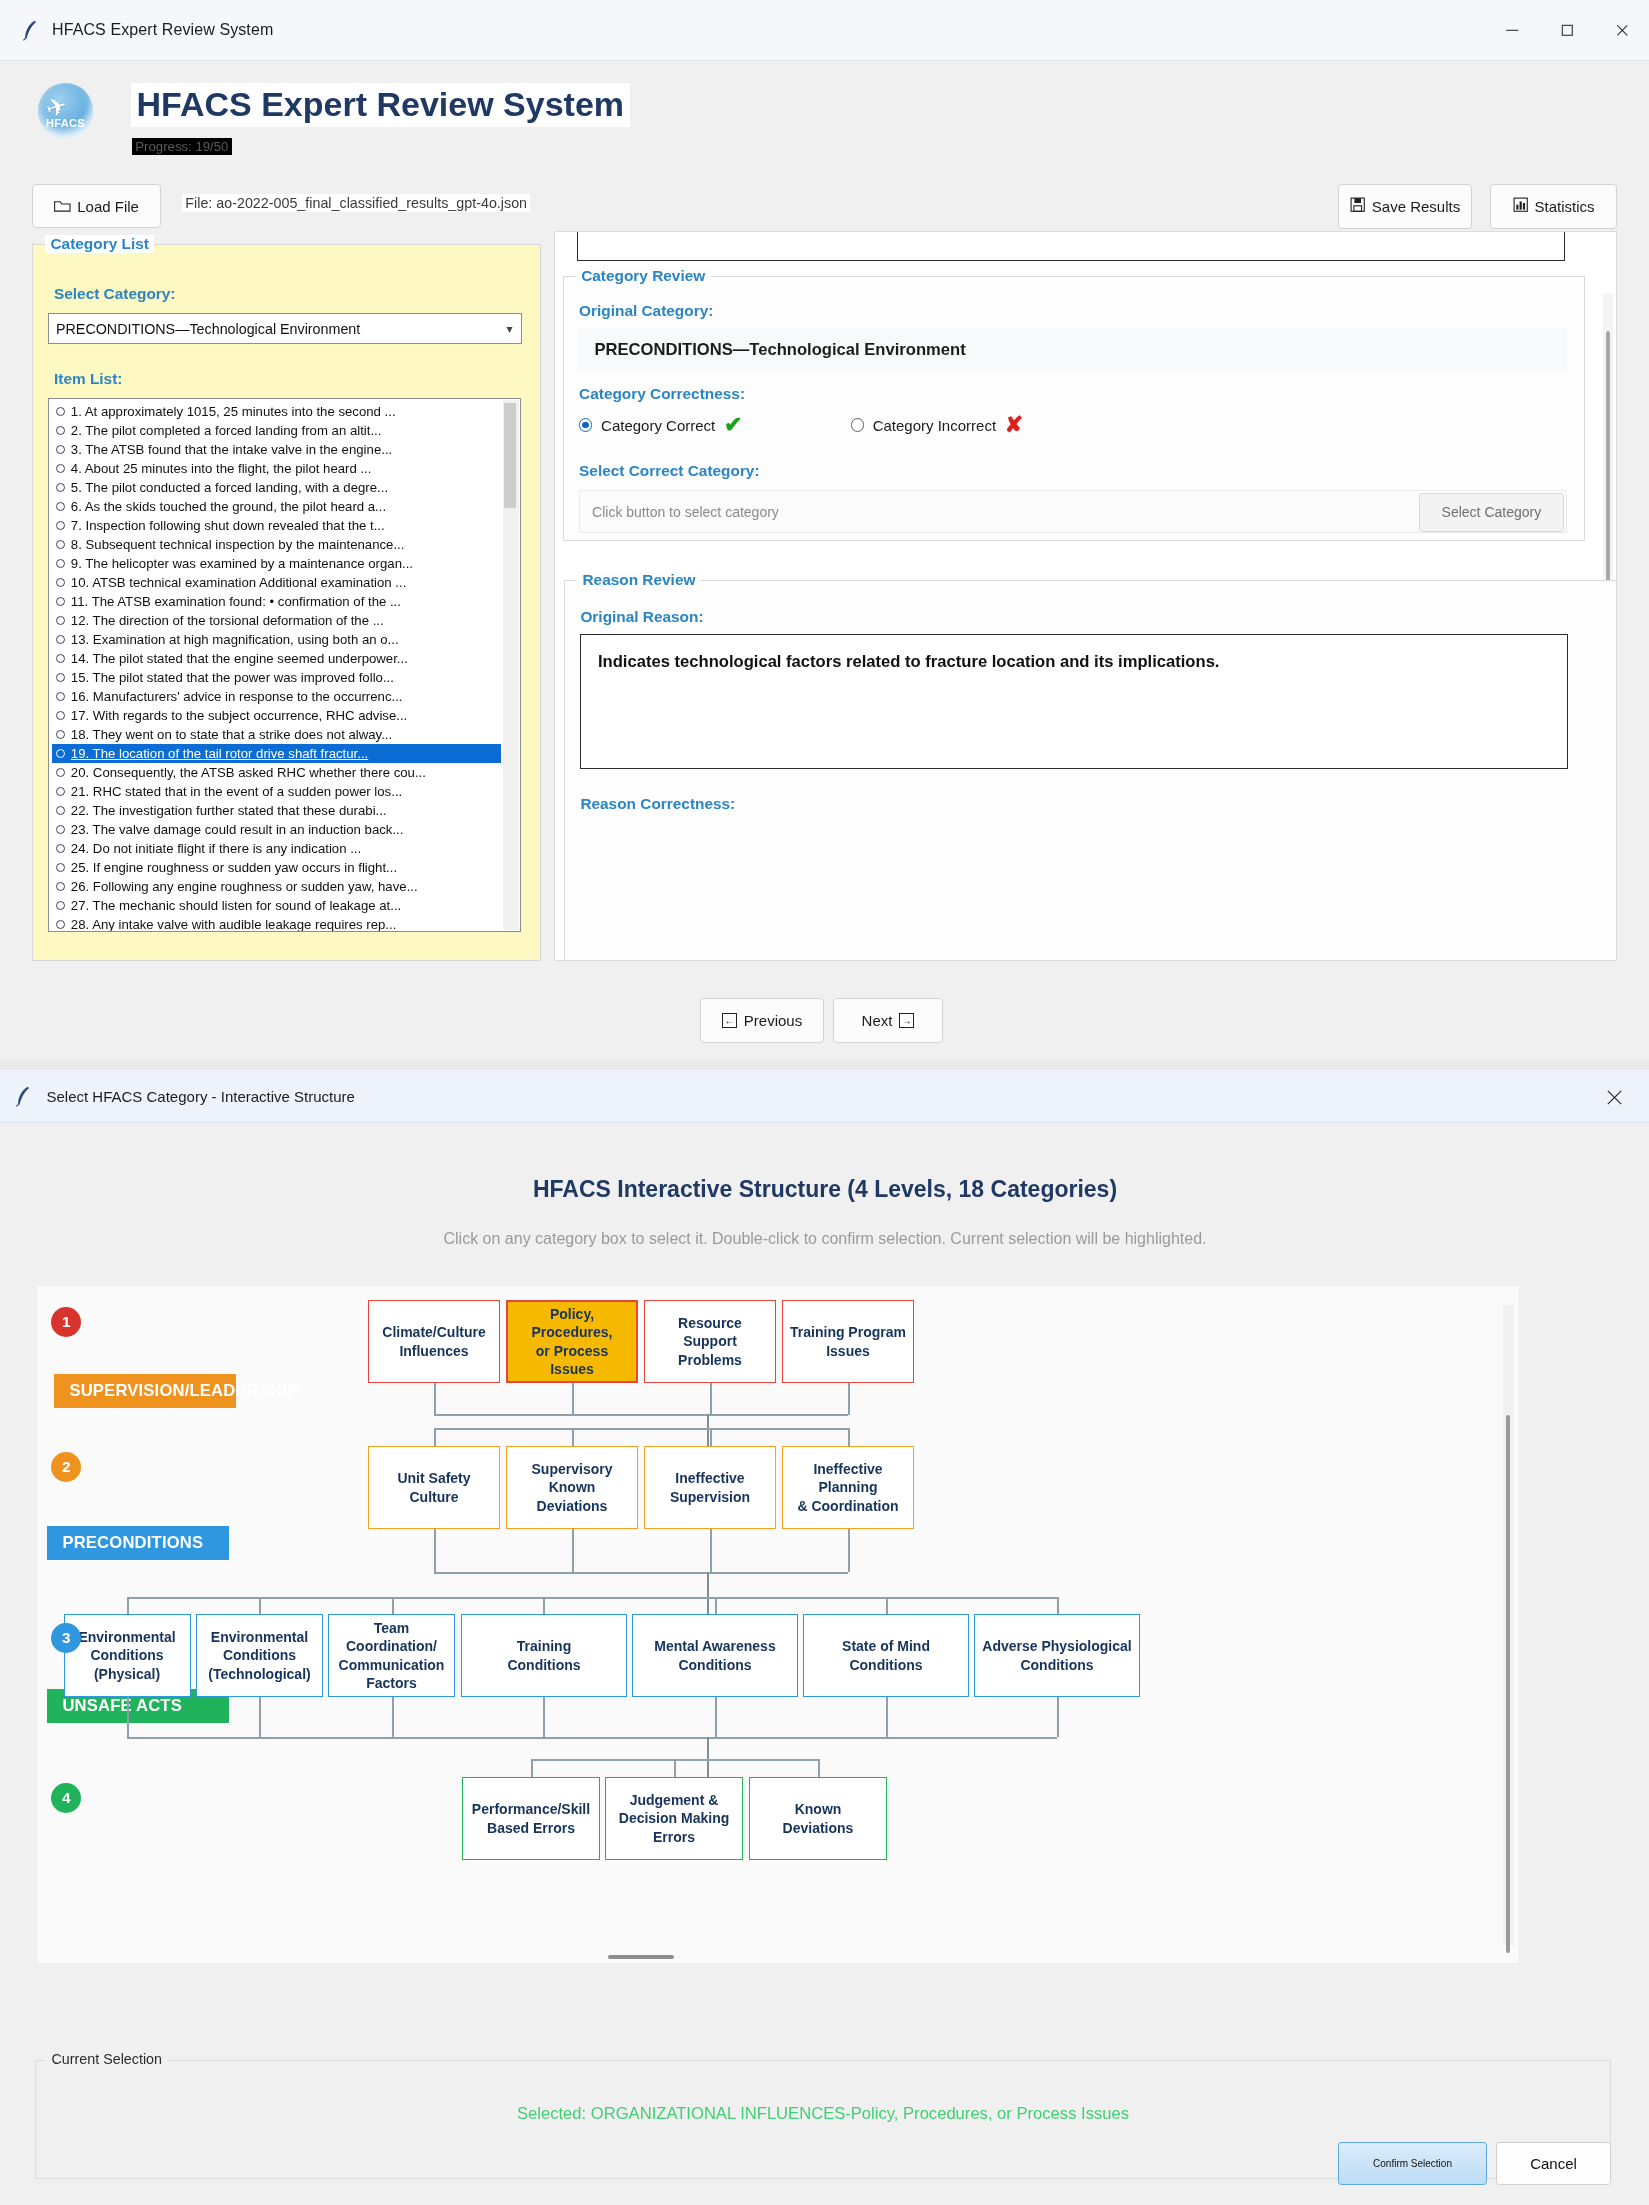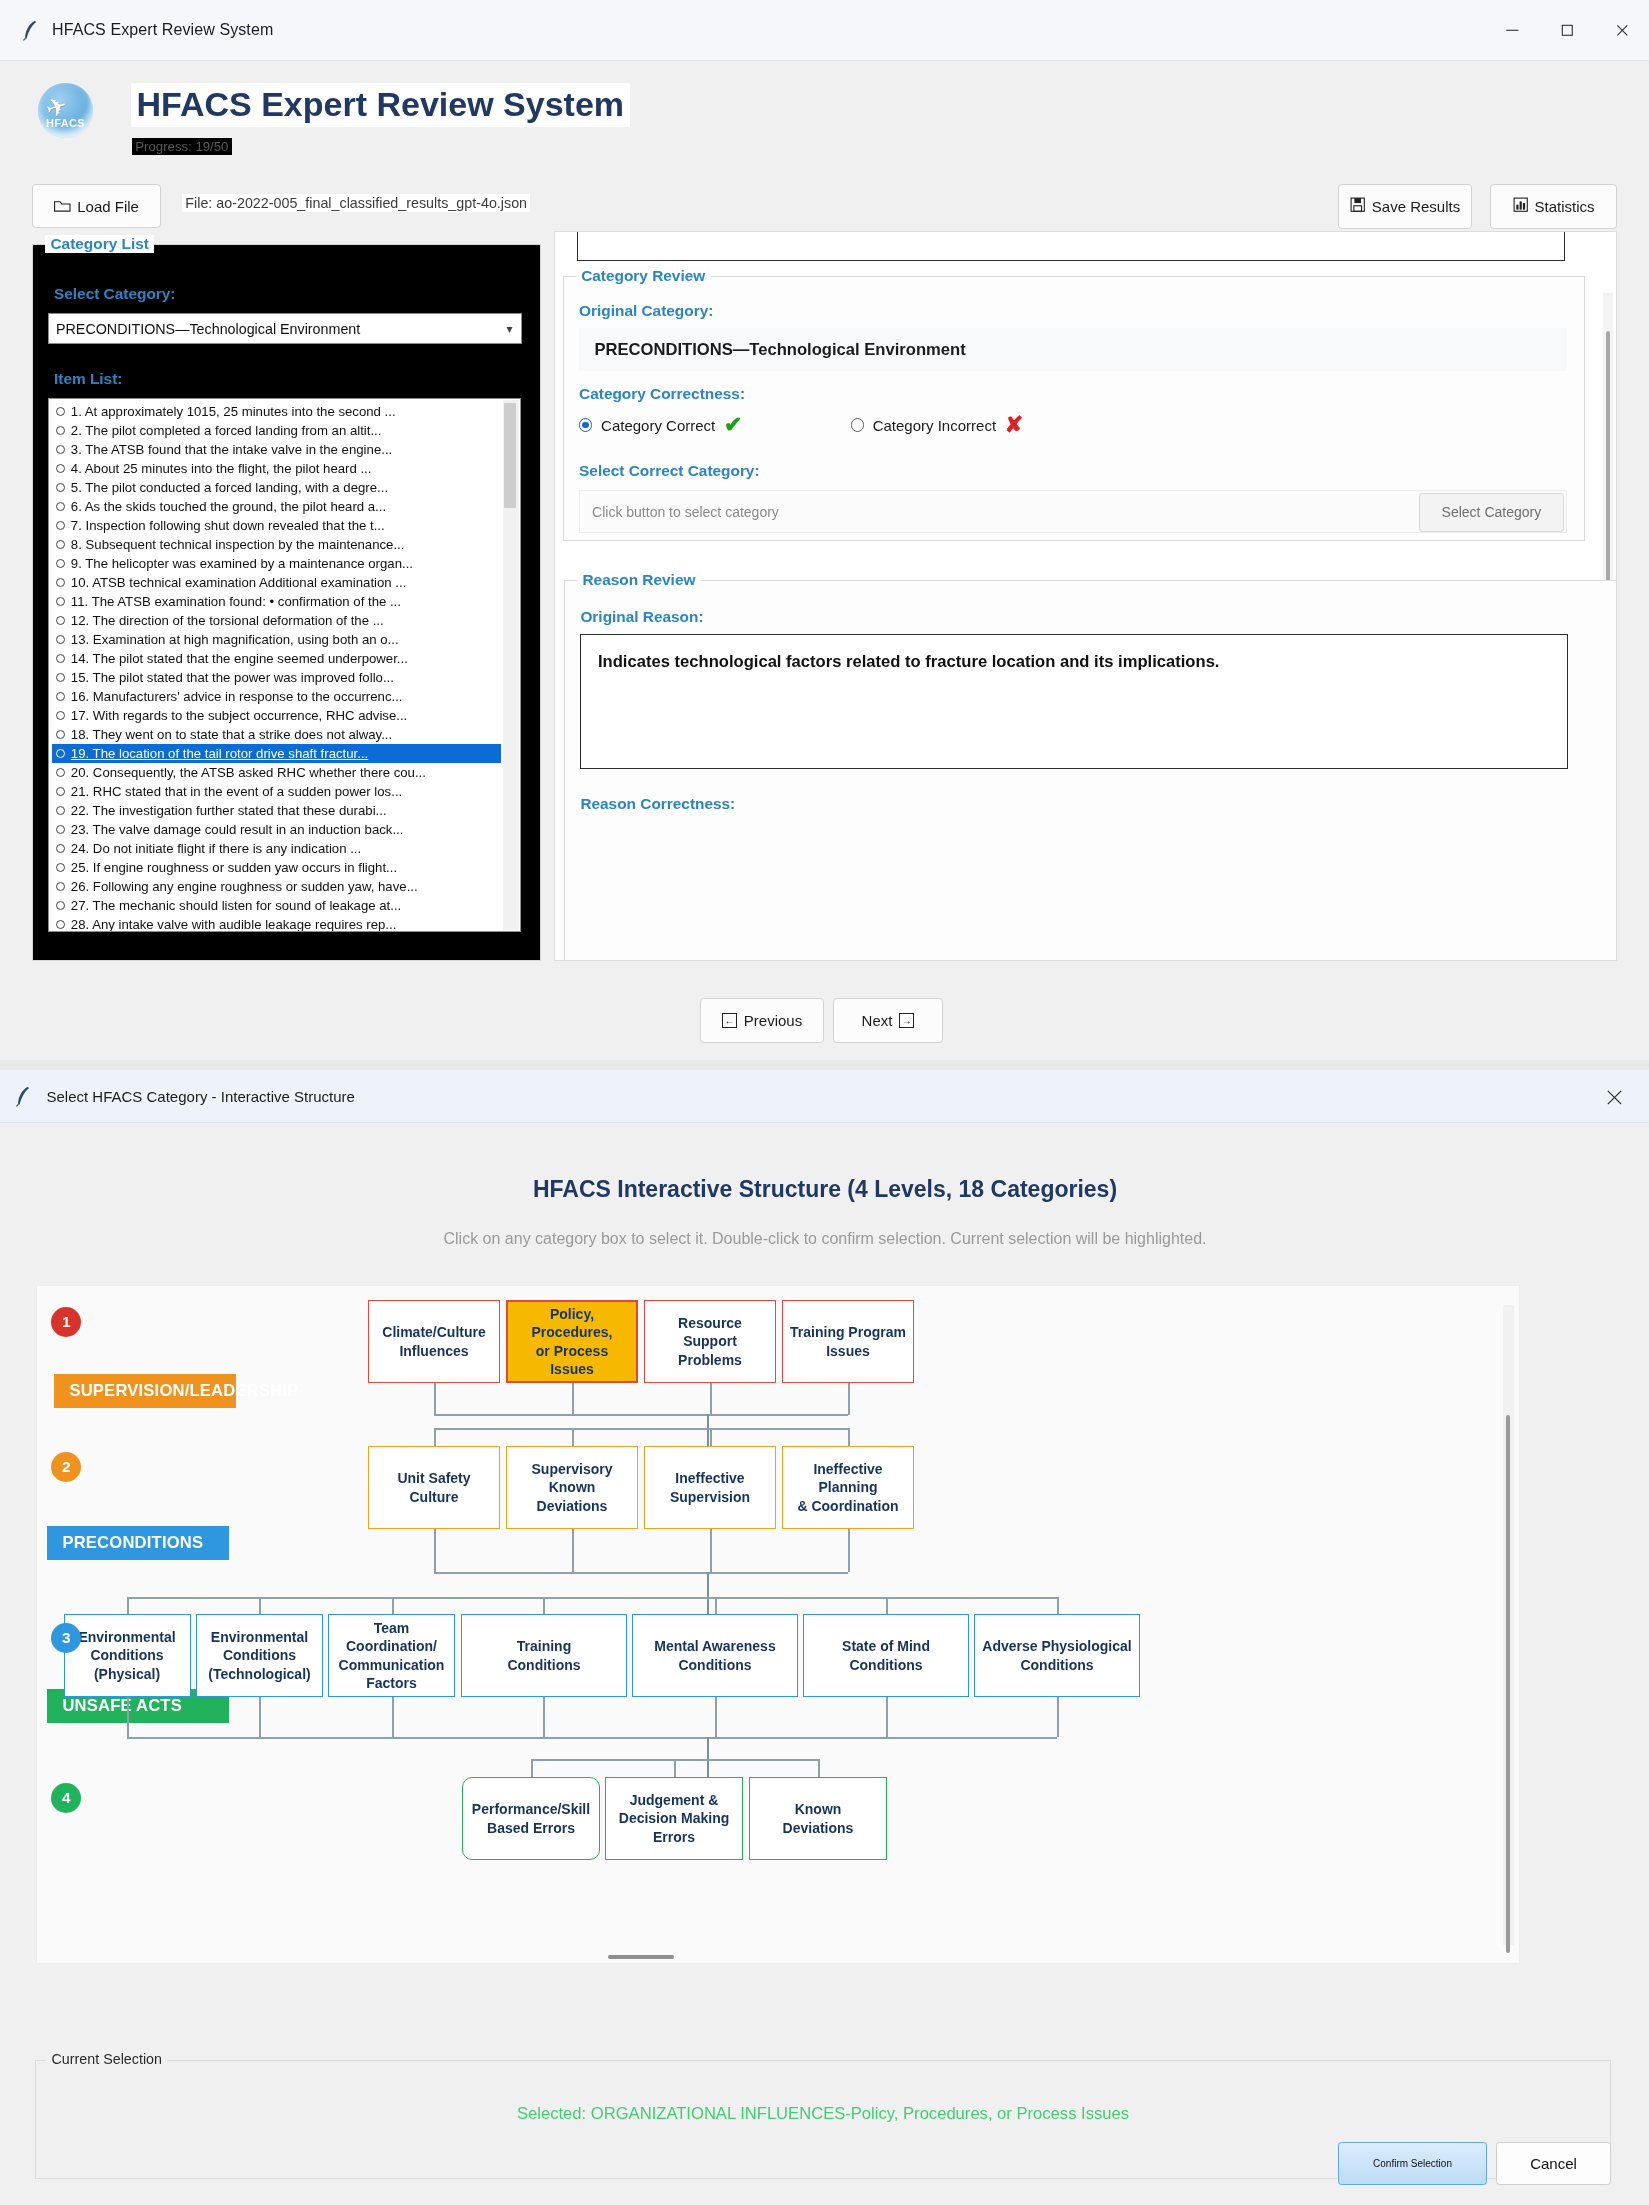--- a/index.html
+++ b/index.html
@@ -71,21 +71,21 @@
   }
   #load-file-btn { position: absolute; left: 32px; top: 7.2px; width: 129px; height: 44px; }
   .file-label {
     position:absolute; left: 182px; top: 16.6px; font-size: 14.3px; color: #3b3b3b;
     background:#fff; padding: 1.1px 3.3px;
   }
   #save-results-btn { position: absolute; left: 1338px; top: 7.2px; width: 134px; height: 45px; }
   #statistics-btn { position: absolute; left: 1490px; top: 7.2px; width: 127px; height: 45px; }
 
   
-  .groupbox { position: absolute; border: 0.6px solid #d6d6d6; background: #000000; }
+  .groupbox { position: absolute; border: 0.6px solid #d6d6d6; background: #fef9c3; }
   .gb-title {
     position: absolute; top: -10.5px; left: 12px; background: #fff; padding: 0 5.5px;
     font-size: 15.4px; font-weight: bold; color: #2b85c4;
   }
 
   #category-list-panel { left: 32px; top: 244px; width: 509px; height: 717px; }
   .lbl-blue { font-size: 15.4px; font-weight: bold; color: #2b85c4; }
   #select-category-label { position:absolute; left: 21px; top: 40px; }
   #category-select {
     position:absolute; left: 15.4px; top: 68px; width: 474px; height: 31px;
@@ -605,21 +605,21 @@
       </div>
       <div class="node lv3" style="left: 766px; top: 328px; width: 166px; height: 83px;">
         <span style="white-space: pre-line;">State of Mind
 Conditions</span>
       </div>
       <div class="node lv3" style="left: 937px; top: 328px; width: 166px; height: 83px;">
         <span style="white-space: pre-line;">Adverse Physiological
 Conditions</span>
       </div>
       <div class="lvl-badge" style="left: 14.3px; top: 497px; background: rgb(33, 179, 92);">4</div>
-      <div class="node lv4" style="left: 425px; top: 491px; width: 138px; height: 83px; border-radius: 10px;">
+      <div class="node lv4" style="left: 425px; top: 491px; width: 138px; height: 83px;">
         <span style="white-space: pre-line;">Performance/Skill
 Based Errors</span>
       </div>
       <div class="node lv4" style="left: 568px; top: 491px; width: 138px; height: 83px;">
         <span style="white-space: pre-line;">Judgement &amp;
 Decision Making
 Errors</span>
       </div>
       <div class="node lv4" style="left: 712px; top: 491px; width: 138px; height: 83px;">
         <span style="white-space: pre-line;">Known

